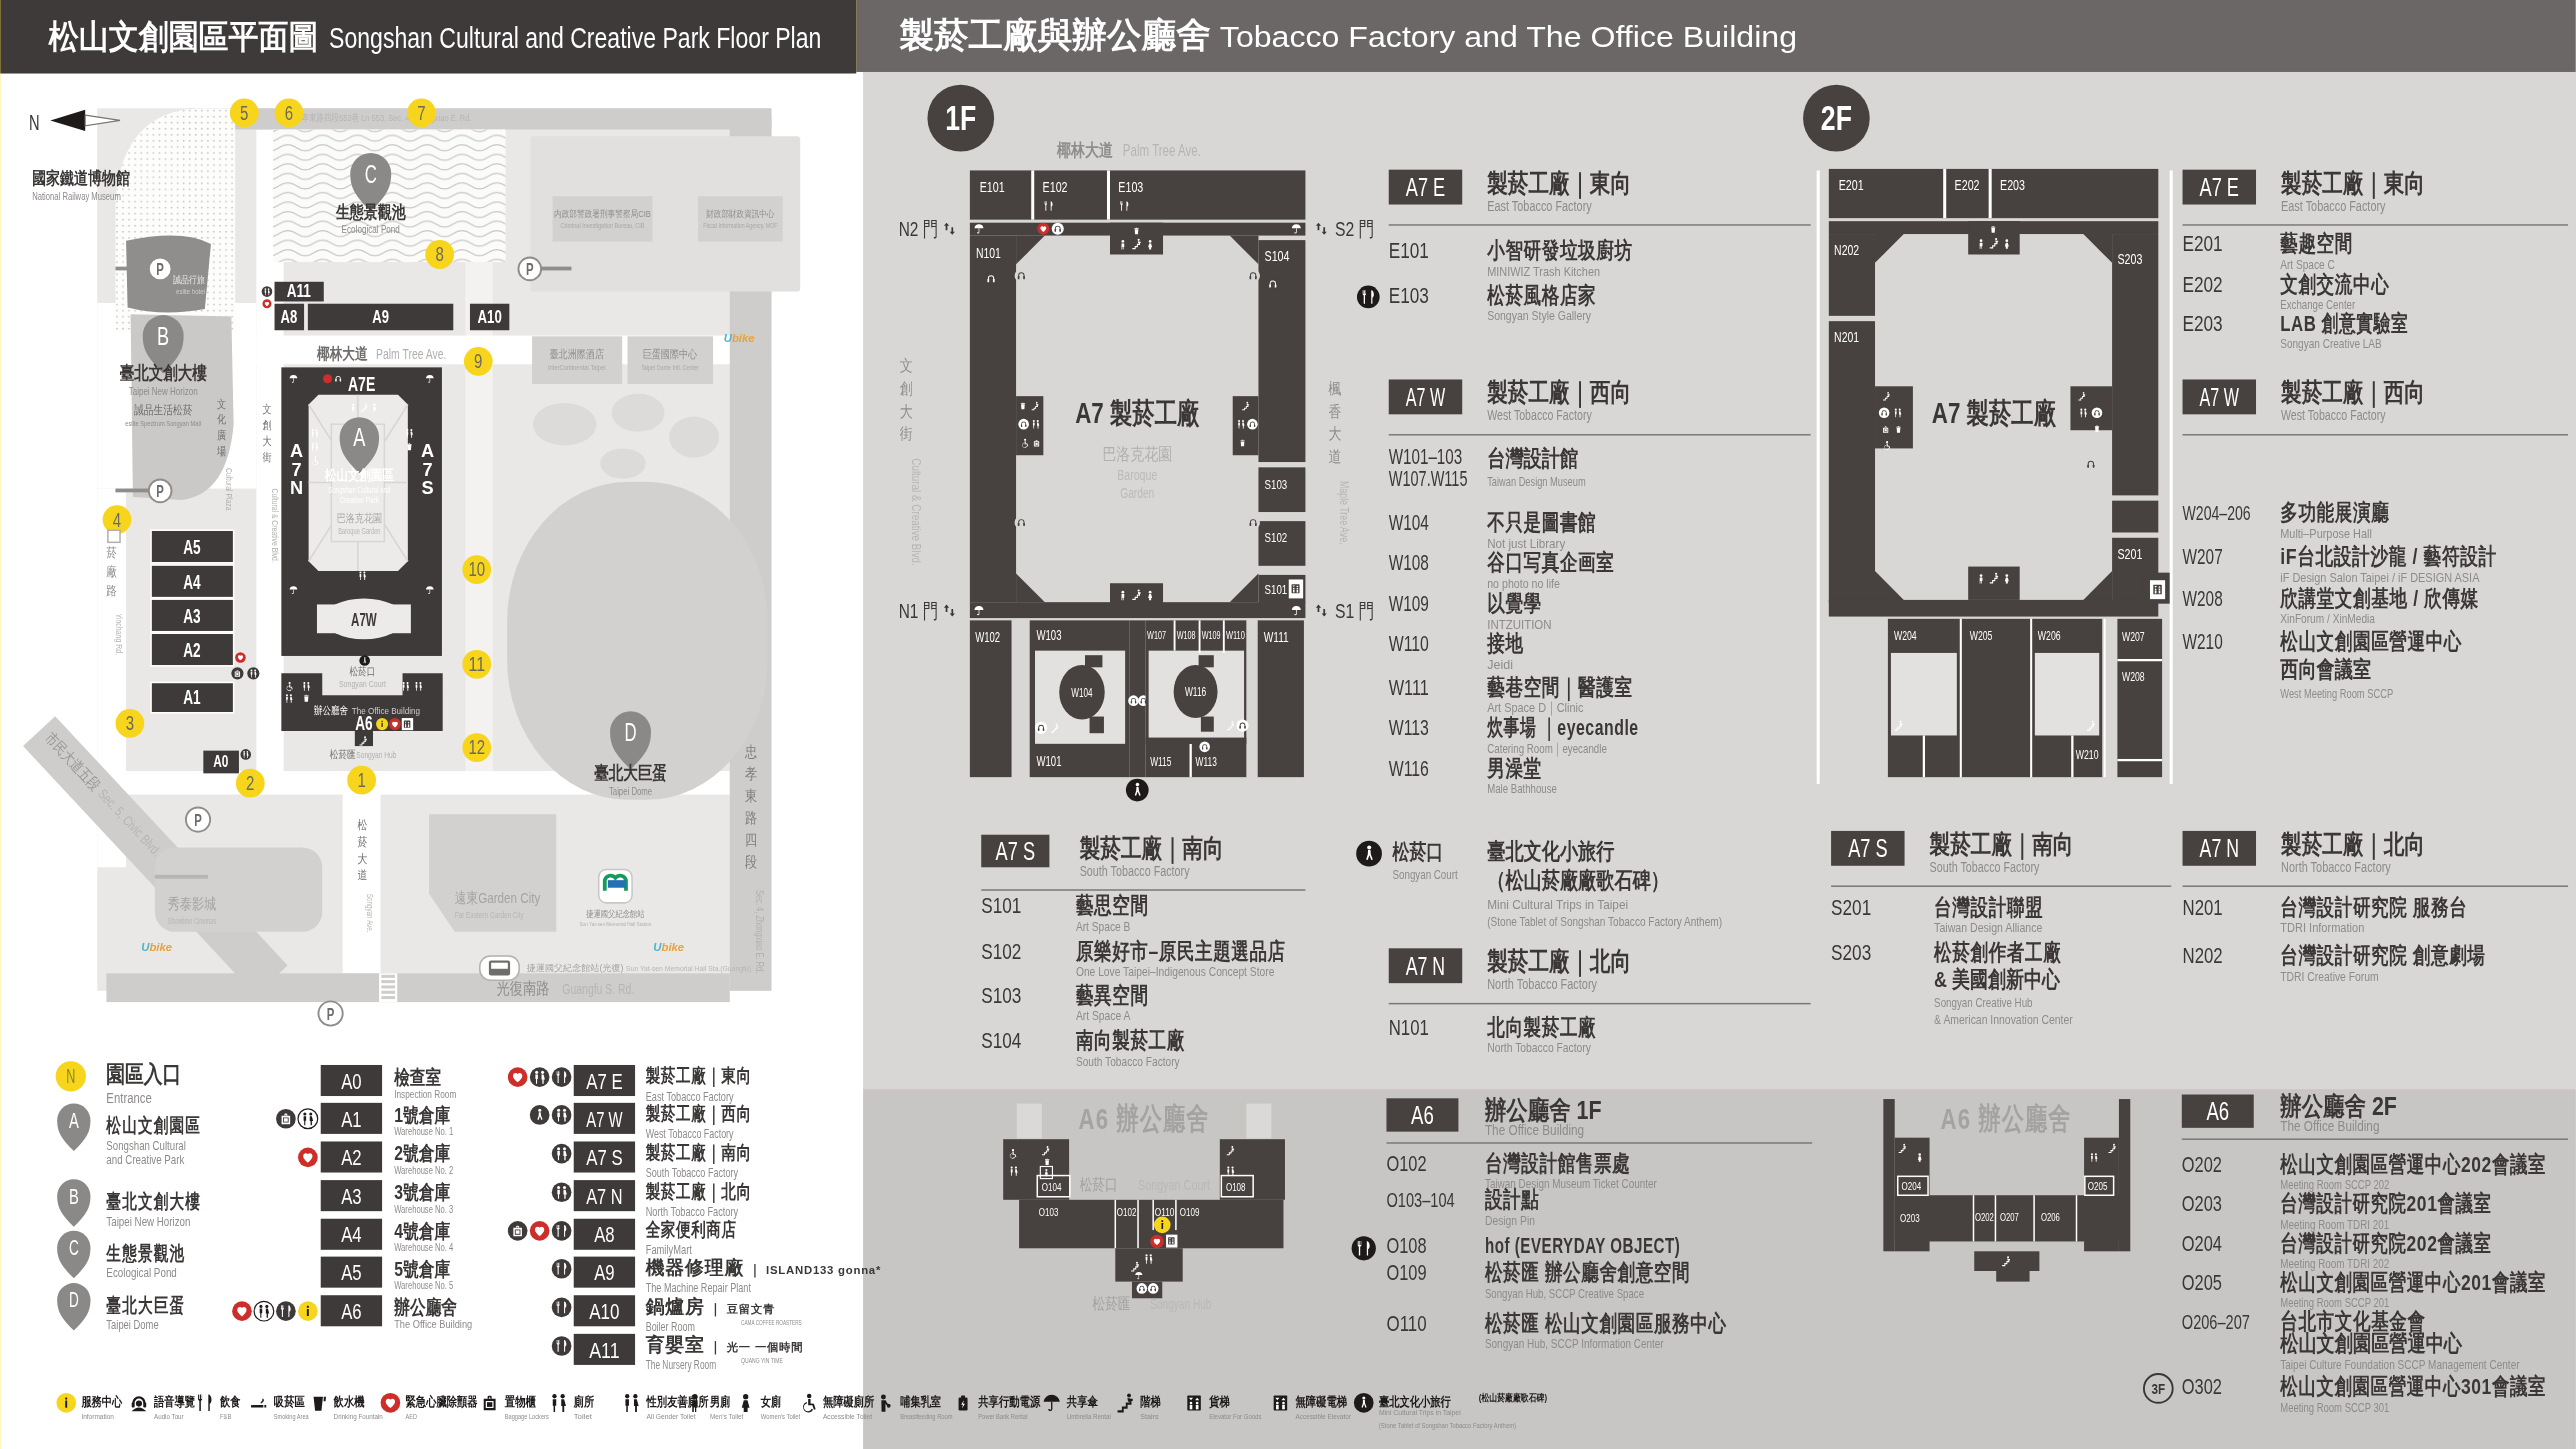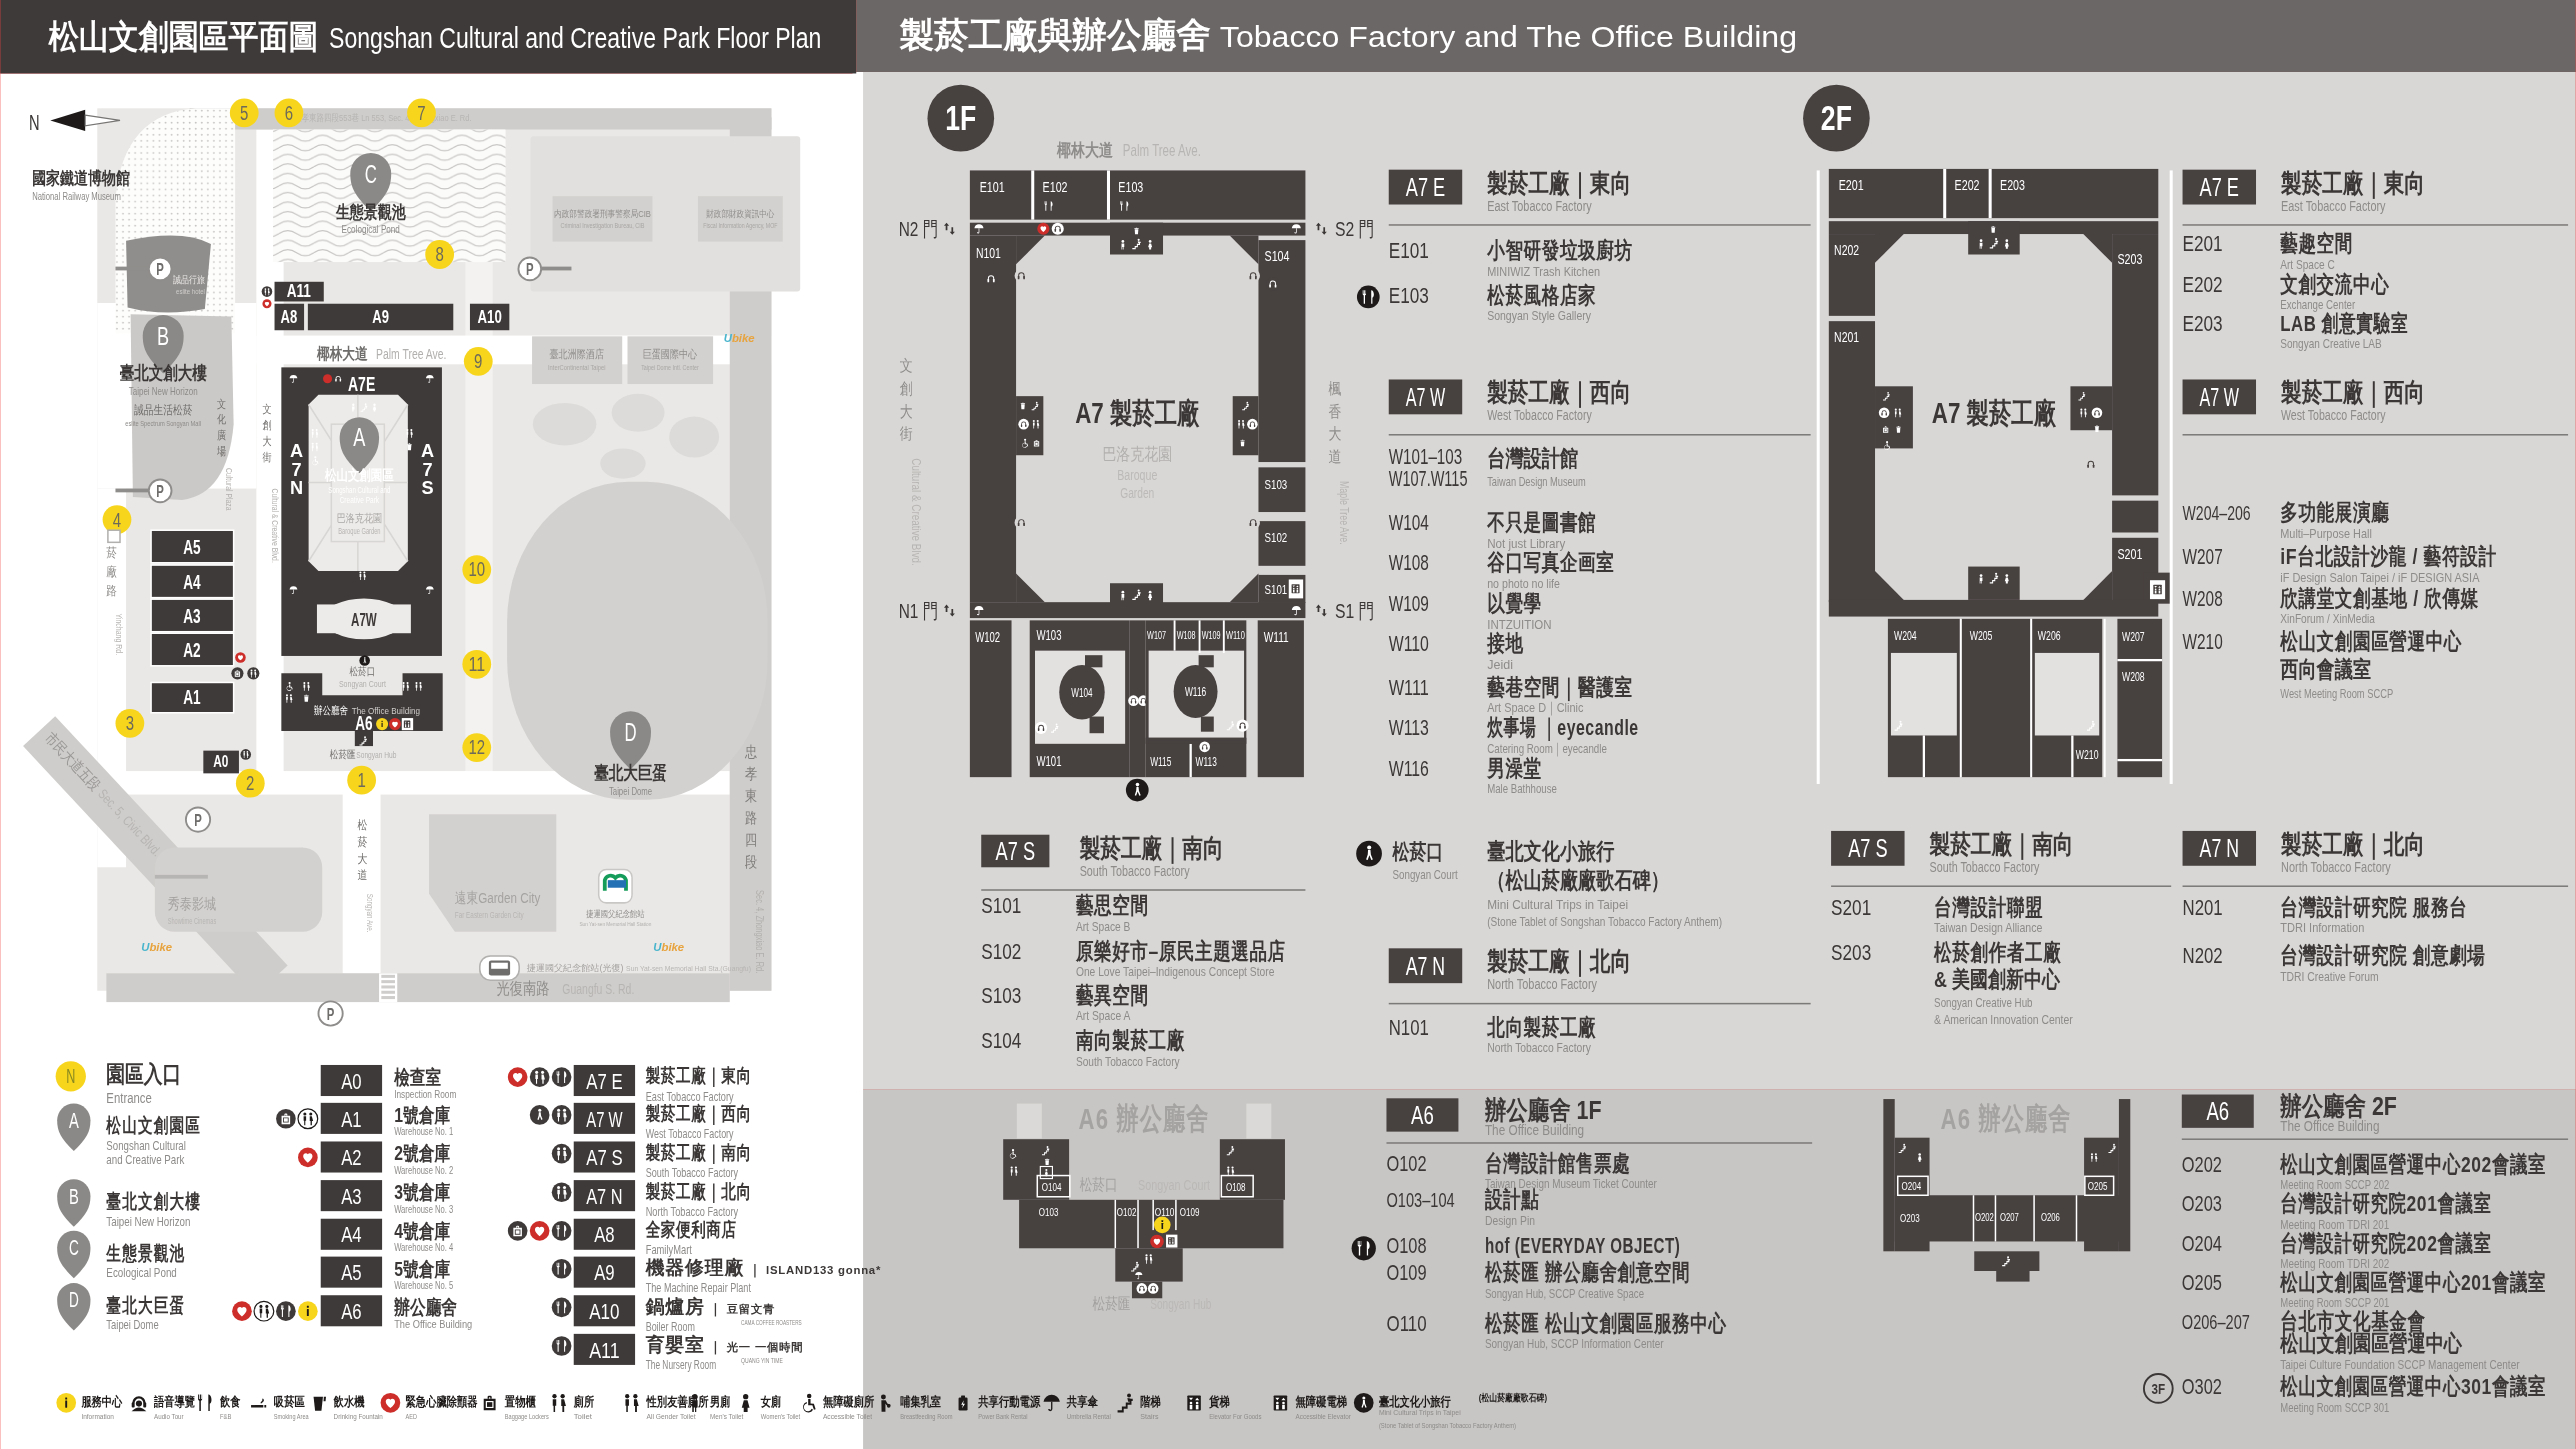--- a/index.html
+++ b/index.html
@@ -1,15 +1,15 @@
 <!DOCTYPE html>
 <html style="font-size:12px"><head><meta charset="utf-8">
 <style>
 html,body{margin:0;padding:0;background:#fff}
-#page{position:relative;width:2576px;height:1449px;background:#ef4444;overflow:hidden;font-family:"Liberation Sans",sans-serif}
+#page{position:relative;width:2576px;height:1449px;background:#fde047;overflow:hidden;font-family:"Liberation Sans",sans-serif}
 svg{position:absolute;left:0;top:0}
 text{font-family:"Liberation Sans",sans-serif}
 </style></head><body>
 <div id="page">
 <svg width="2576" height="1449" viewBox="0 0 3400 1913">
 <defs>
 <g id="ic-man">
           <circle cx="10" cy="4" r="2.6"></circle>
           <path d="M7.4 7.6h5.2v6.9h-1.3V19h-1.2v-4.5h-1.2V19H7.4z"></path>
         </g>

